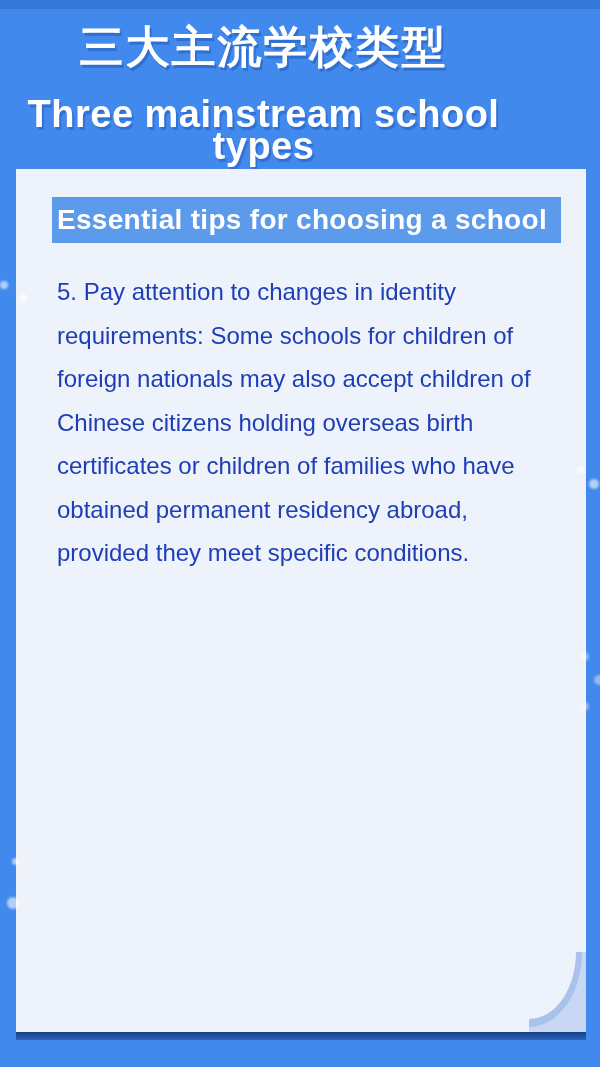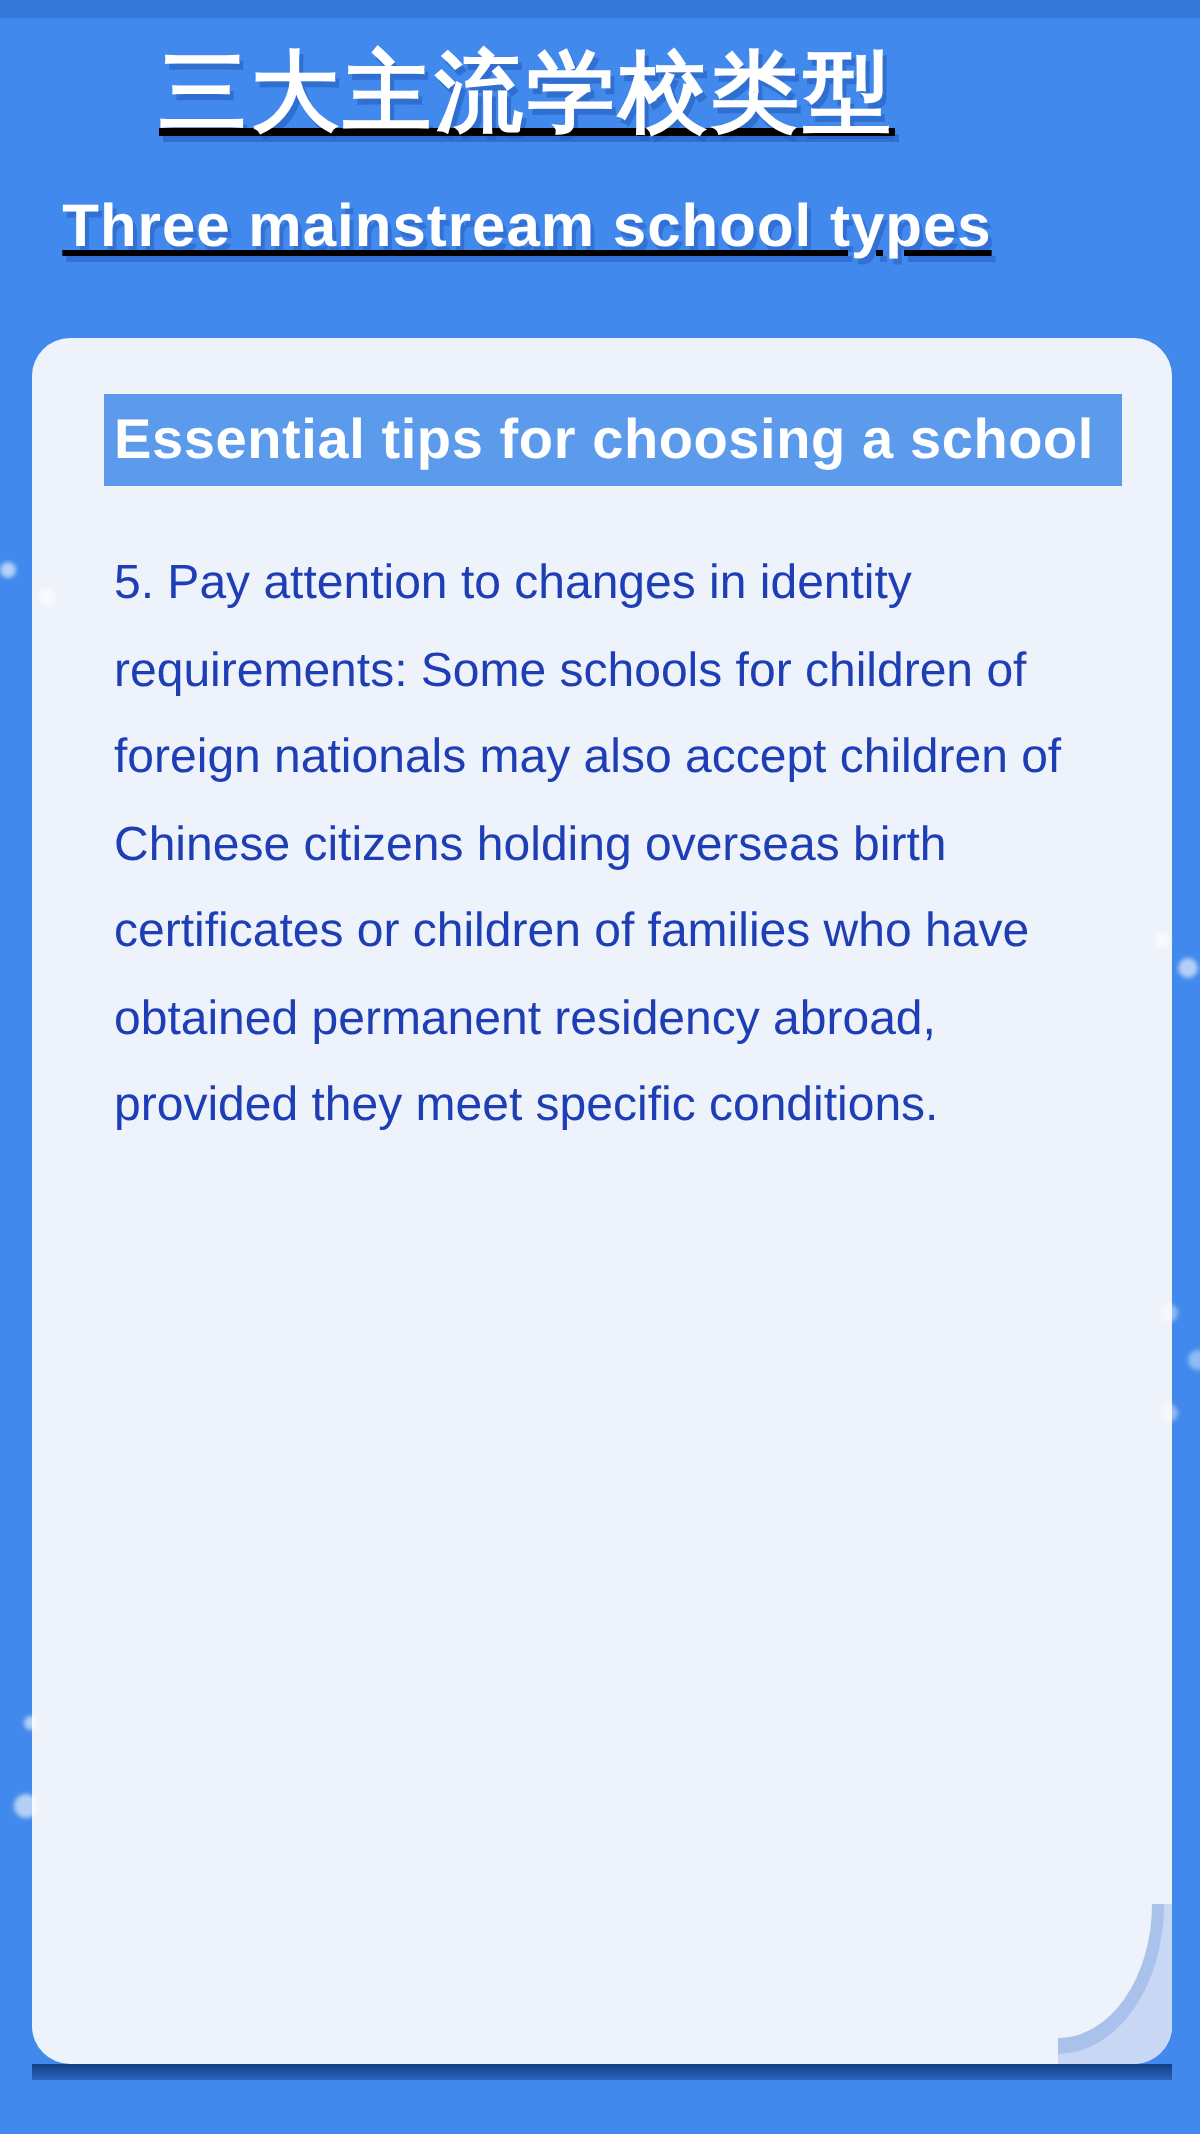--- a/index.html
+++ b/index.html
@@ -20,40 +20,39 @@
     font-family:"Liberation Sans","DejaVu Sans",sans-serif;
     background:var(--background);
     position:relative;
     overflow:hidden;
   }
   .page{position:absolute;inset:0;overflow:hidden;}
   .page::before{
     content:"";position:absolute;top:0;left:0;right:0;height:9px;
     background:var(--background-top);
   }
-  .hero{position:absolute;top:0;left:0;width:527px;text-align:center;text-decoration:underline;}
+  .hero{position:absolute;top:0;left:0;width:527px;text-align:center;}
   .title-zh{
     margin:0;padding-top:21px;
     font-size:44px;line-height:52px;font-weight:bold;
     letter-spacing:2px;
     color:var(--title-text);
     text-shadow:2px 3px 0 rgba(35,90,185,0.55);
   }
   .title-en{
     margin-top:25px;
-    font-size:30px;line-height:32px;font-weight:bold;
+    font-size:38px;line-height:32px;font-weight:bold;
     letter-spacing:0.5px;
     color:var(--title-text);
     text-shadow:2px 3px 0 rgba(35,90,185,0.5);
   }
   .card{
     position:absolute;left:16px;top:169px;width:570px;height:863px;
     background:var(--card-bg);
     overflow:hidden;
-    border-radius:19px;
   }
   .card-shadow{
     position:absolute;left:16px;top:1032px;width:570px;height:8px;
     background:linear-gradient(180deg,var(--card-shadow) 0%,#2a64bd 100%);
   }
   .heading-bar{
     position:absolute;left:36px;top:28px;width:509px;height:46px;
     background:var(--heading-bar-bg);
   }
   .heading-bar span{

